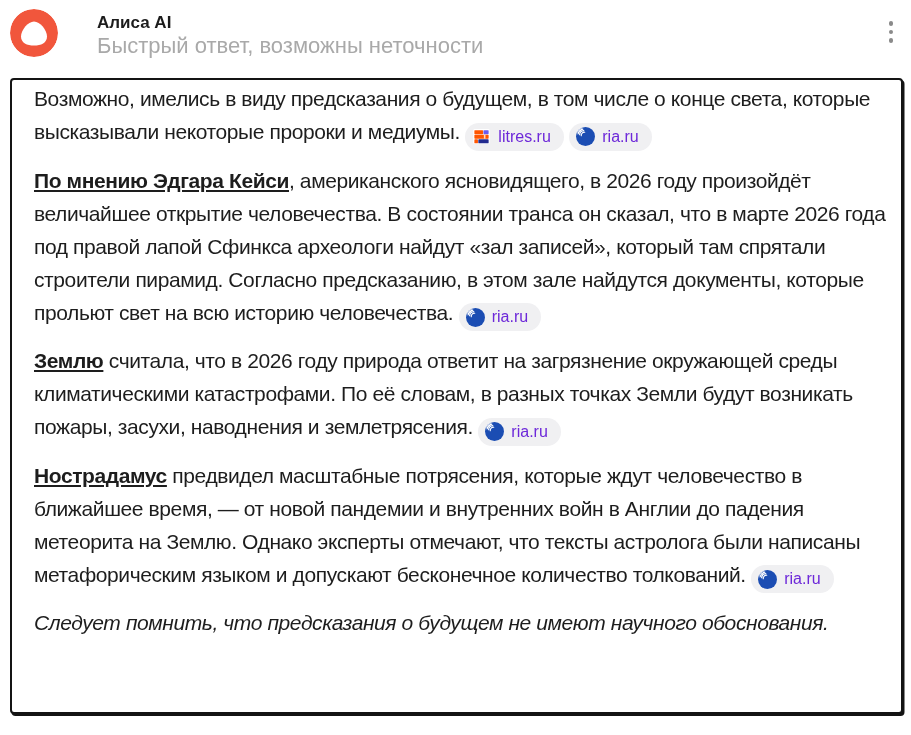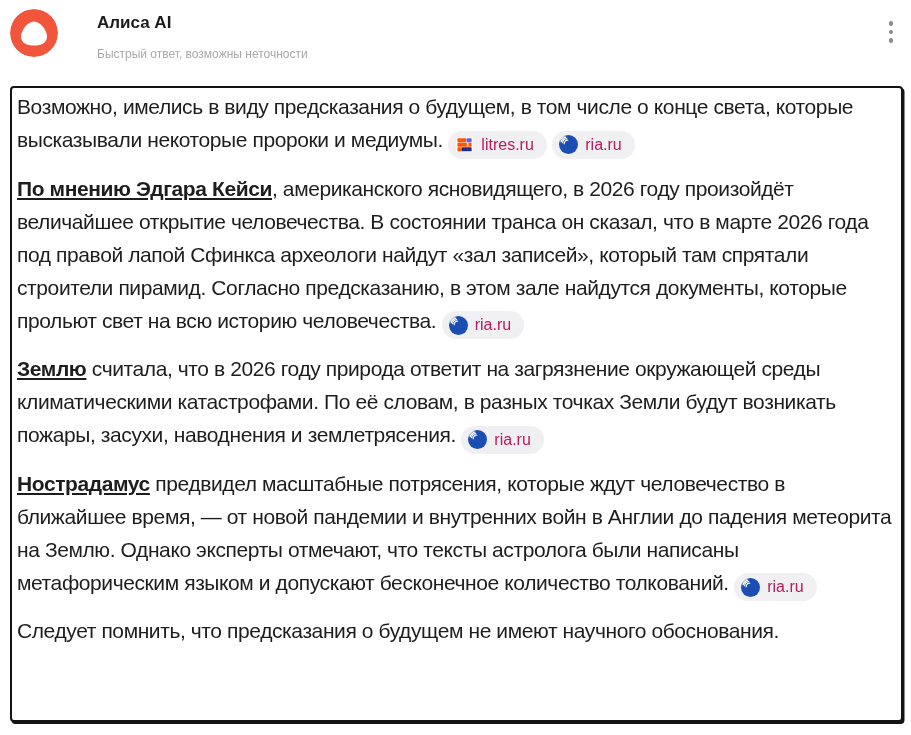--- a/index.html
+++ b/index.html
@@ -7,45 +7,45 @@
     width:911px;height:735px;overflow:hidden;background:#ffffff;
     font-family:"Liberation Sans","DejaVu Sans",sans-serif;
     -webkit-font-smoothing:antialiased;
   }
   
   .header{display:flex;align-items:flex-start;padding:9px 10px 0 10px;gap:22px;}
   .avatar{width:48px;height:48px;flex:0 0 48px;border-radius:50%;overflow:hidden;}
   .avatar svg{display:block;width:100%;height:100%;}
   .header-text{margin-left:17px;padding-top:3px;}
   .title{font-size:17px;font-weight:700;color:#1c1c1c;line-height:22px;}
-  .subtitle{font-size:12px;color:#a9a9a9;line-height:21px;margin-top:10px;}
+  .subtitle{font-size:22px;color:#a9a9a9;line-height:21px;margin-top:1px;}
   .kebab{margin-left:auto;display:flex;flex-direction:column;gap:4px;
          padding:12px 8px;cursor:pointer;}
   .kebab .dot{width:4.5px;height:4.5px;border-radius:50%;background:#8a8a8a;}
   
   .answer-box{
     margin:21px 8px 0 10px;
     border:2px solid #141414;border-radius:4px;
     box-shadow:1.5px 2px 0 #141414;
-    padding:2px 5px 6px 5px;
+    padding:2px 5px 6px 22px;
     min-height:636px;box-sizing:border-box;
     background:#ffffff;
   }
   p.para{
     margin:0 0 13px;font-size:21px;line-height:33px;
     letter-spacing:-0.4px;color:#1d1d1d;
   }
-  p.para:last-child{margin-bottom:8px;}
+  p.para:last-child{margin-bottom:8px;font-style:italic;}
   p.para strong{font-weight:700;text-decoration:underline;}
   
   .chip{
     display:inline-flex;align-items:center;gap:7px;
     background:#f0f0f2;border-radius:15px;
     padding:3px 13px 3px 7px;
-    font-size:16px;letter-spacing:0;color:#be185d;
+    font-size:16px;letter-spacing:0;color:#6d28d9;
     line-height:22px;vertical-align:-7px;cursor:pointer;
     white-space:nowrap;
   }
   .chip-icon{width:19px;height:19px;display:inline-flex;flex:0 0 19px;}
   .chip-icon svg{width:100%;height:100%;display:block;}
 </style>
 </head>
 <body>
 
 <div class="header">

